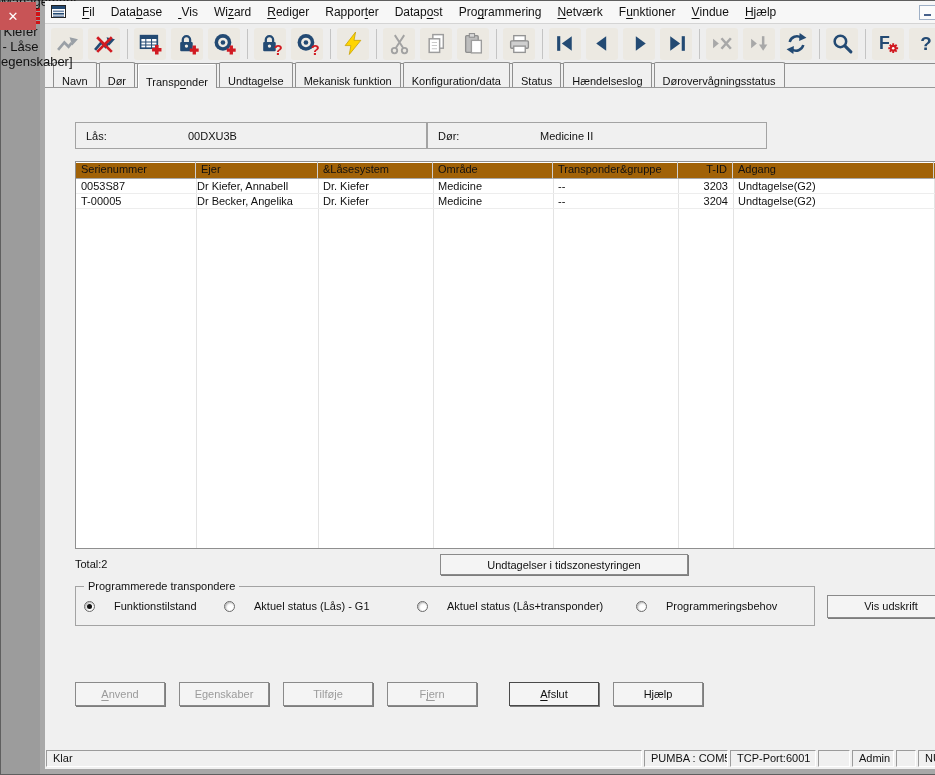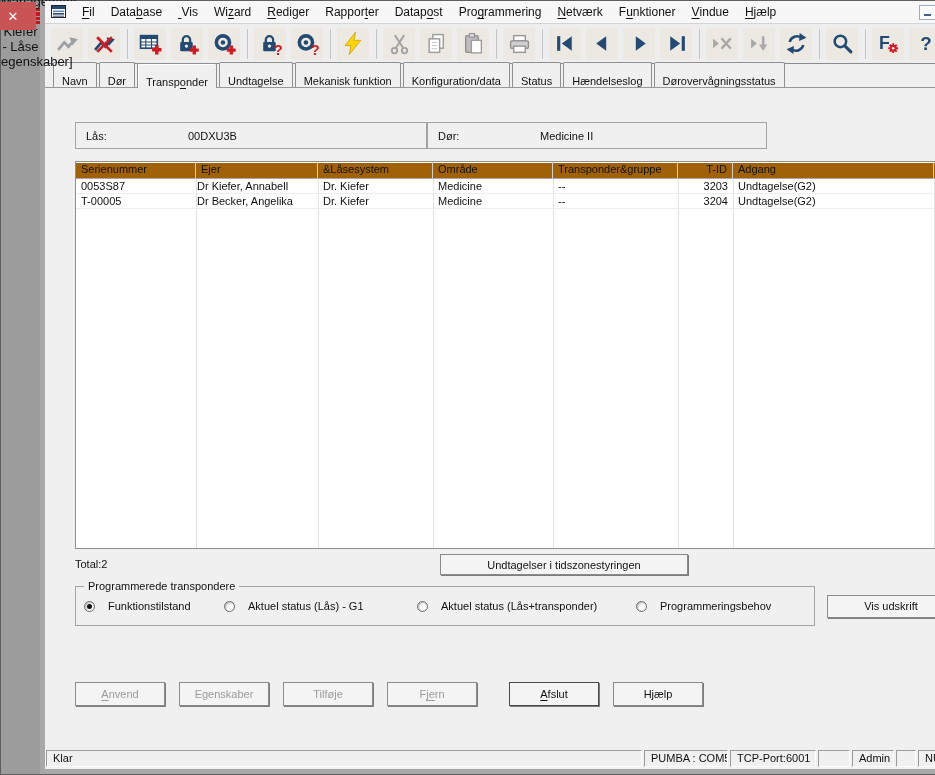--- a/index.html
+++ b/index.html
@@ -81,21 +81,21 @@
 
   .total-row { margin-top:5px; position:relative; height:23px; }
   .total-label { font-size:11px; color:#111; }
   .btn { background:#f4f4f4; border:1px solid #8a8a8a; box-shadow:1px 1px 0 #7d7d7d;
     font-size:11px; color:#111; display:flex; align-items:center; justify-content:center; white-space:pre;}
   .exceptions-btn { position:absolute; left:365px; top:0; width:248px; height:21px; }
 
   .options-row { margin-top:9px; display:flex; align-items:center;border-radius:18px; }
   .groupbox { position:relative; width:740px; height:40px; border:1px solid #a3a3a3; }
   .legend { position:absolute; top:-7px; left:8px; background:#f0f0f0; padding:0 4px; font-size:11px; color:#111; }
-  .opt { position:absolute; top:13px; display:flex; align-items:center; gap:13px; font-size:11px; color:#111; }
+  .opt { position:absolute; top:13px; display:flex; align-items:center; gap:19px; font-size:11px; color:#111; }
   .radio { width:11px; height:11px; border-radius:50%; border:1px solid #6a6a6a; background:#fff;
     box-shadow:inset 1px 1px 2px rgba(0,0,0,.3); display:flex; }
   .radio.sel::after { content:''; width:5px; height:5px; margin:auto; border-radius:50%; background:#111; }
   .print-btn { margin-left:12px; width:128px; height:23px; }
 
   .bottom-row { margin-top:56px; display:flex; }
   .bbtn { width:90px; height:24px; margin-right:14px; }
   .bbtn .u { text-decoration:underline; text-underline-offset:2px; }
   .bbtn.disabled { color:#9b9b9b; }
   .bbtn.default { border-color:#4a4a4a; margin-left:18px; }

